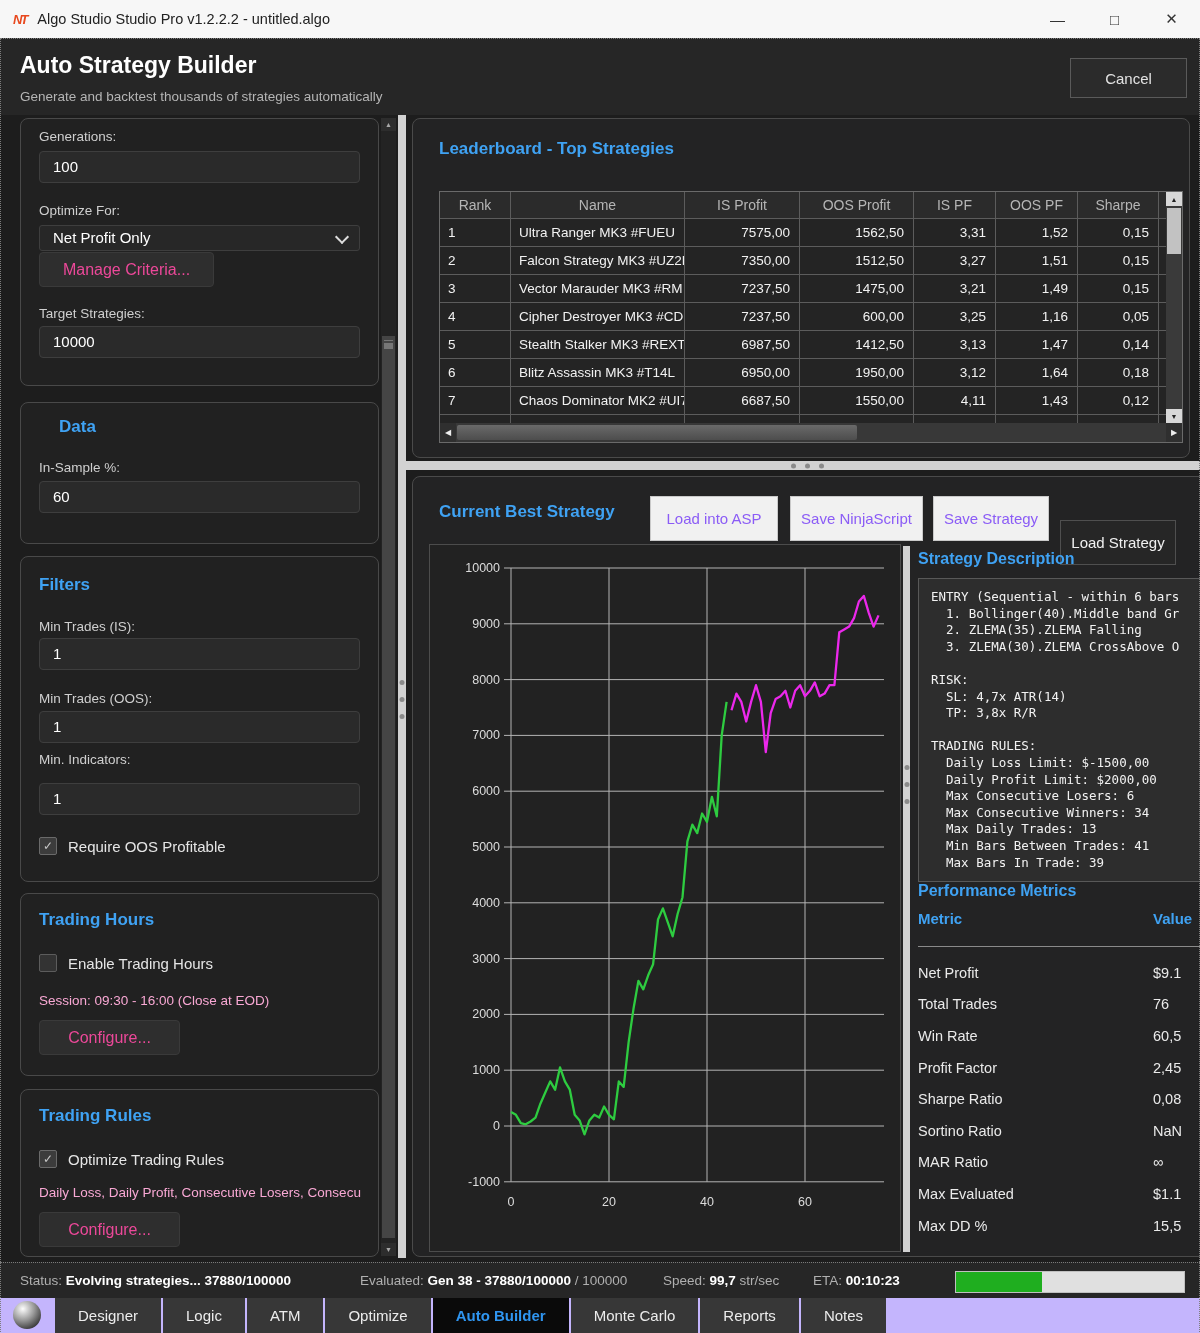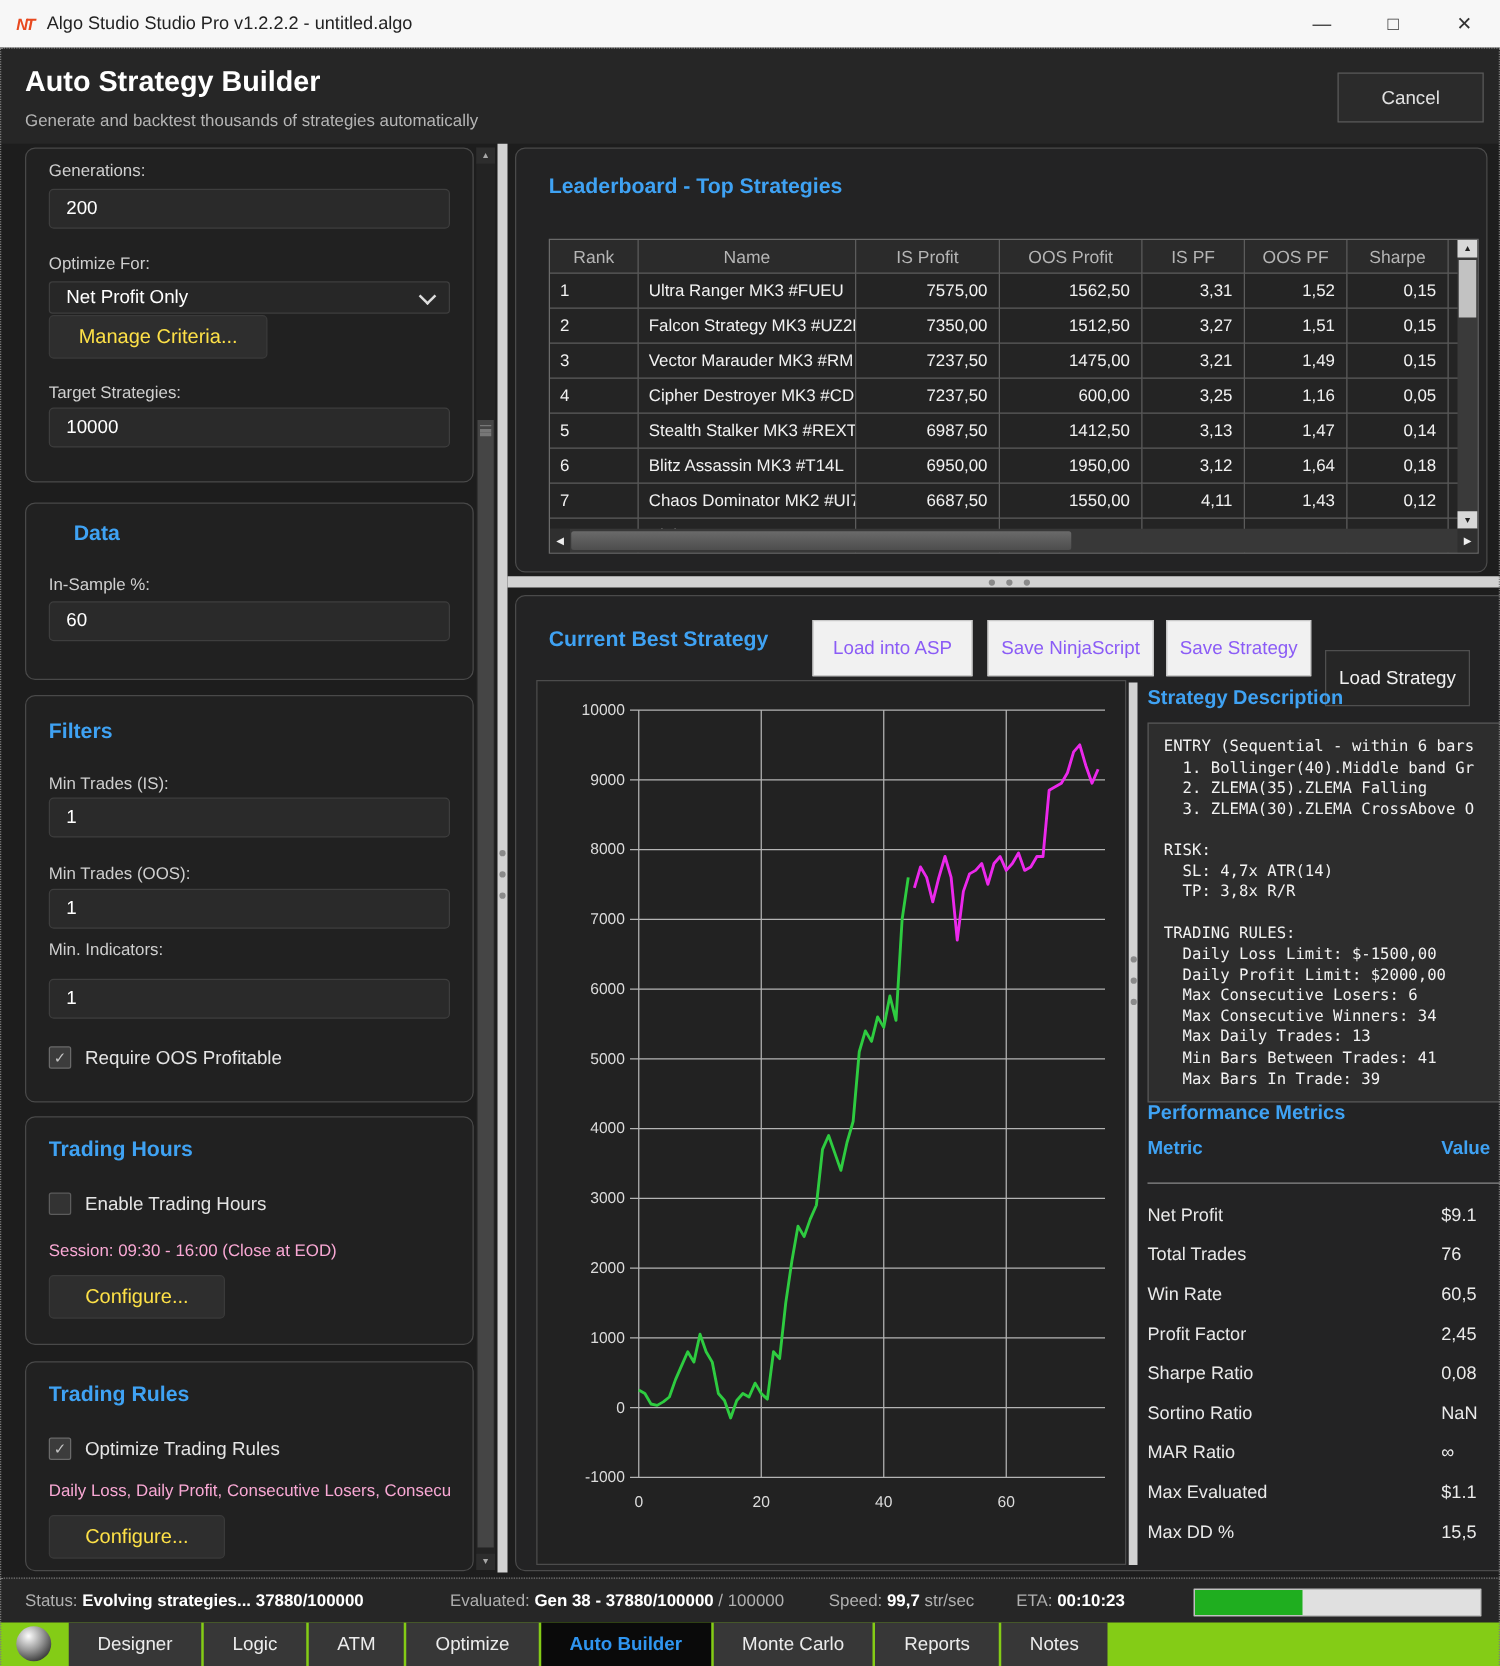--- a/index.html
+++ b/index.html
@@ -23,21 +23,21 @@
               border:1px solid #5a5a5a;color:#e2e2e2;font-size:15px;display:flex;align-items:center;justify-content:center;}
   
   .group{position:absolute;left:20px;width:357px;background:#212121;border:1px solid #494949;border-radius:8px;}
   .lbl{position:absolute;left:18px;font-size:13.5px;color:#cfcfcf;}
   .inp{position:absolute;left:18px;width:306px;height:30px;background:#2a2a2a;border:1px solid #3e3e3e;border-radius:4px;
        color:#fff;font-size:15px;line-height:30px;padding-left:13px;}
   .sel{position:absolute;left:18px;width:306px;height:24px;background:#272727;border:1px solid #3e3e3e;border-radius:3px;
        color:#fff;font-size:15px;line-height:24px;padding-left:13px;}
   .chev{position:absolute;right:12px;top:6px;width:8px;height:8px;border-right:2px solid #ddd;border-bottom:2px solid #ddd;
         transform:rotate(45deg);}
-  .btn-dark{background:#2e2e2e;border:1px solid #3a3a3a;border-radius:4px;color:#fde047;font-size:16px;
+  .btn-dark{background:#2e2e2e;border:1px solid #3a3a3a;border-radius:4px;color:#ec4899;font-size:16px;
             display:flex;align-items:center;justify-content:center;position:absolute;}
   .sec-title{position:absolute;left:18px;font-size:17px;font-weight:700;color:#3fa2f3;}
   .chk-row{position:absolute;left:18px;display:flex;align-items:center;}
   .chk{width:16px;height:16px;background:#333;border:1px solid #5c5c5c;border-radius:2px;margin-right:11px;
        display:flex;align-items:center;justify-content:center;font-size:12px;color:#c5c5c5;}
   .chk .mark{display:none;}
   .chk.checked{background:#3c3c3c;border-color:#6a6a6a;}
   .chk.checked .mark{display:block;}
   .chk-label{font-size:15px;color:#e5e5e5;}
   .note{position:absolute;left:18px;font-size:13.5px;color:#f9a8d4;}
@@ -92,21 +92,21 @@
   .pm-rows{position:absolute;left:505px;top:480px;width:290px;}
   .pm-row{display:grid;grid-template-columns:235px 1fr;height:31.6px;align-items:center;font-size:14.5px;color:#eaeaea;}
   
   .statusbar{position:absolute;left:0;top:1262px;width:1200px;height:36px;background:#262626;
              border-top:1px dotted #7a7a7a;font-size:13.5px;color:#b0b0b0;}
   .statusbar b{color:#fff;font-weight:700;}
   .sb-seg{position:absolute;top:10px;white-space:nowrap;}
   .progress{position:absolute;left:955px;top:8px;width:228px;height:20px;background:#e0e0e0;border:1px solid #c0c0c0;}
   .progress .fill{height:100%;background:#1fae1f;}
   
-  .tabbar{position:absolute;left:0;top:1298px;width:1200px;height:35px;background:#84cc16;display:flex;align-items:stretch;}
+  .tabbar{position:absolute;left:0;top:1298px;width:1200px;height:35px;background:#c4b5fd;display:flex;align-items:stretch;}
   .sphere{width:28px;height:28px;border-radius:50%;margin:3px 14px 0 13px;
           background:radial-gradient(circle at 35% 28%, #fdfdfd, #9a9a9a 42%, #3c3c3c 78%, #1c1c1c);}
   .tab{padding:0 23px;margin-right:2px;background:#373737;color:#ececec;font-size:15px;display:flex;align-items:center;}
   .tab.active{background:#0a0a0a;color:#2f95f0;font-weight:700;}
 </style>
 </head>
 <body>
 
 <div class="window">
 
@@ -121,21 +121,21 @@
   </div>
 
   <div class="header">
     <h1>Auto Strategy Builder</h1>
     <span class="subtitle">Generate and backtest thousands of strategies automatically</span>
     <div class="cancel-btn">Cancel</div>
   </div>
 
   <div class="group" style="top:118px;height:266px;">
     <span class="lbl" style="top:10px;">Generations:</span>
-    <div class="inp" style="top:32px;">200</div>
+    <div class="inp" style="top:32px;">100</div>
     <span class="lbl" style="top:84px;">Optimize For:</span>
     <div class="sel" style="top:106px;">
       <span>Net Profit Only</span>
       <span class="chev"></span>
     </div>
     <div class="btn-dark" style="top:133px;left:18px;width:173px;height:33px;">Manage Criteria...</div>
     <span class="lbl" style="top:187px;">Target Strategies:</span>
     <div class="inp" style="top:207px;">10000</div>
   </div>
 

